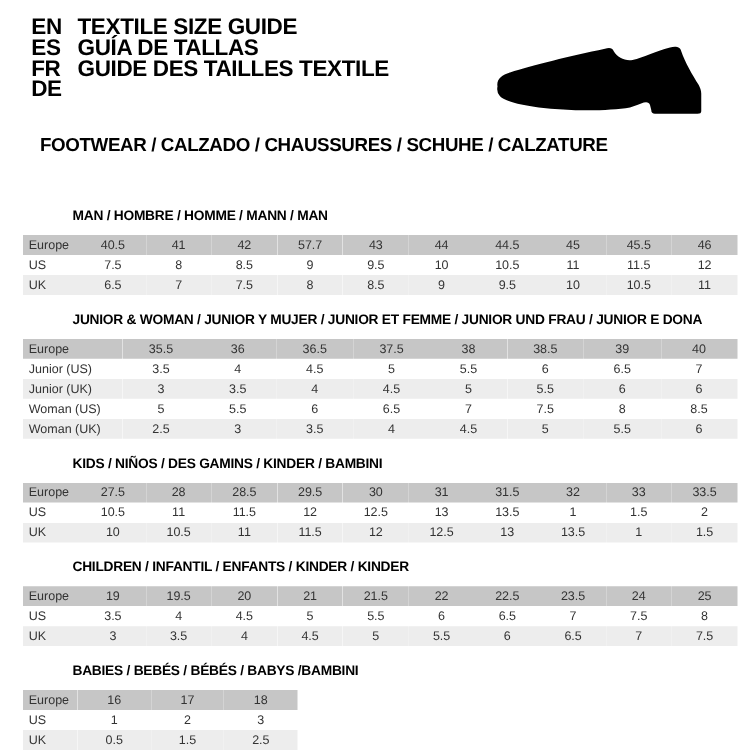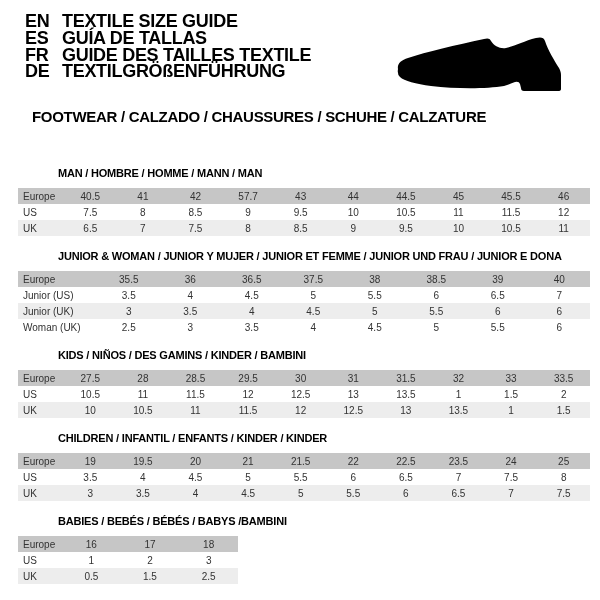--- a/index.html
+++ b/index.html
@@ -91,21 +91,20 @@
       <div class="lang-row">
         <span class="lang-code">ES</span>
         <span class="lang-title">GUÍA DE TALLAS</span>
       </div>
       <div class="lang-row">
         <span class="lang-code">FR</span>
         <span class="lang-title">GUIDE DES TAILLES TEXTILE</span>
       </div>
       <div class="lang-row">
         <span class="lang-code">DE</span>
-        <span class="lang-title">TEXTILGRÖßENFÜHRUNG</span>
       </div>
     </div>
 
   <div class="shoe-wrap">
     <svg width="172" height="58" viewBox="0 0 172 58" xmlns="http://www.w3.org/2000/svg" aria-hidden="true">
       <path fill="#000" d="
         M 2 33
         C 1 28, 5 24, 12 22
         C 30 16, 60 9, 88 3
         C 91 2, 94 2, 95 5
@@ -232,20 +231,31 @@
               <td>3</td>
               <td>3.5</td>
               <td>4</td>
               <td>4.5</td>
               <td>5</td>
               <td>5.5</td>
               <td>6</td>
               <td>6</td>
             </tr>
             <tr>
+              <td>Woman (US)</td>
+              <td>5</td>
+              <td>5.5</td>
+              <td>6</td>
+              <td>6.5</td>
+              <td>7</td>
+              <td>7.5</td>
+              <td>8</td>
+              <td>8.5</td>
+            </tr>
+            <tr>
               <td>Woman (UK)</td>
               <td>2.5</td>
               <td>3</td>
               <td>3.5</td>
               <td>4</td>
               <td>4.5</td>
               <td>5</td>
               <td>5.5</td>
               <td>6</td>
             </tr>

